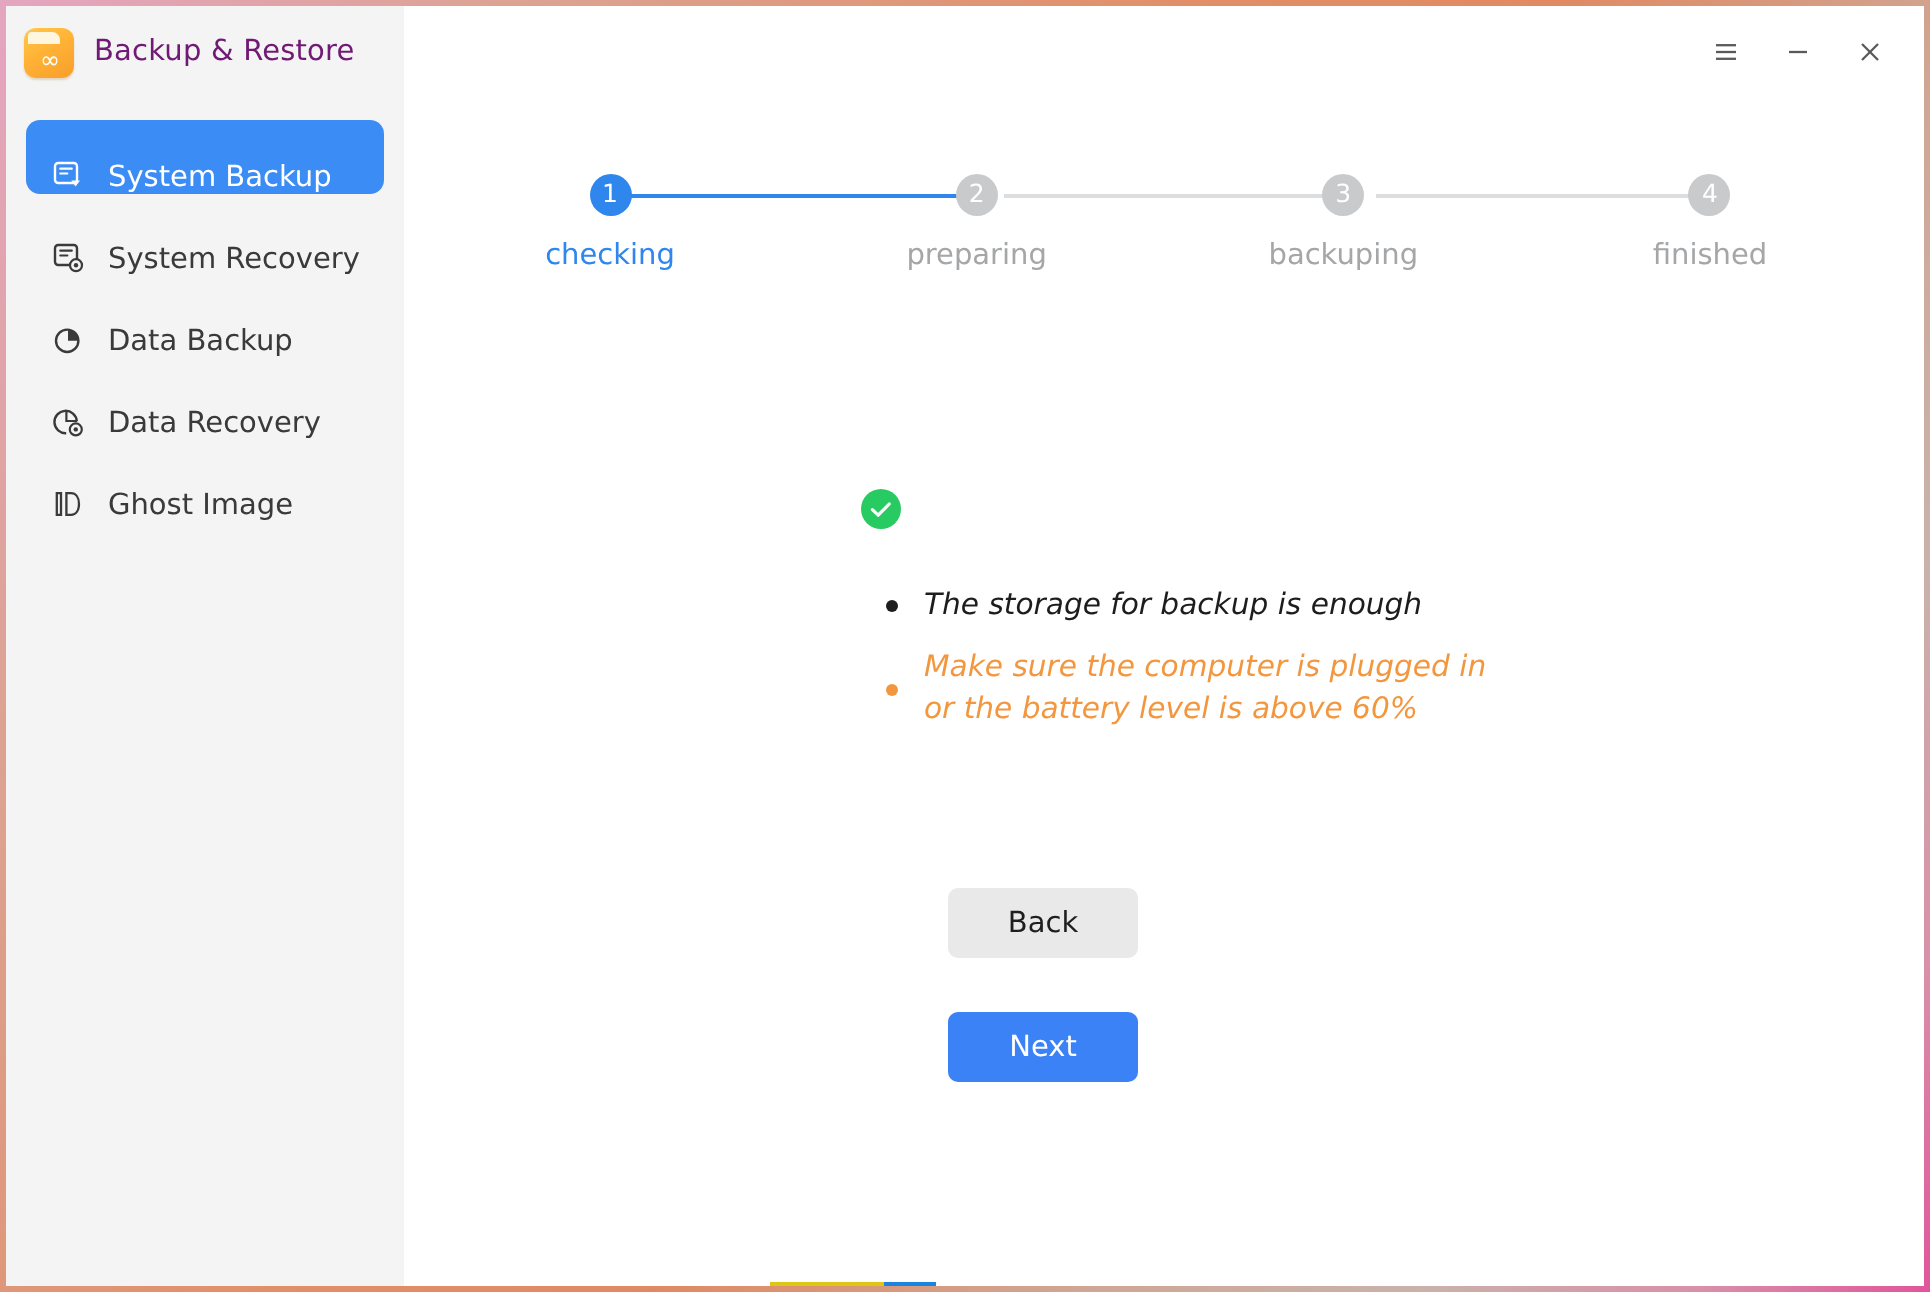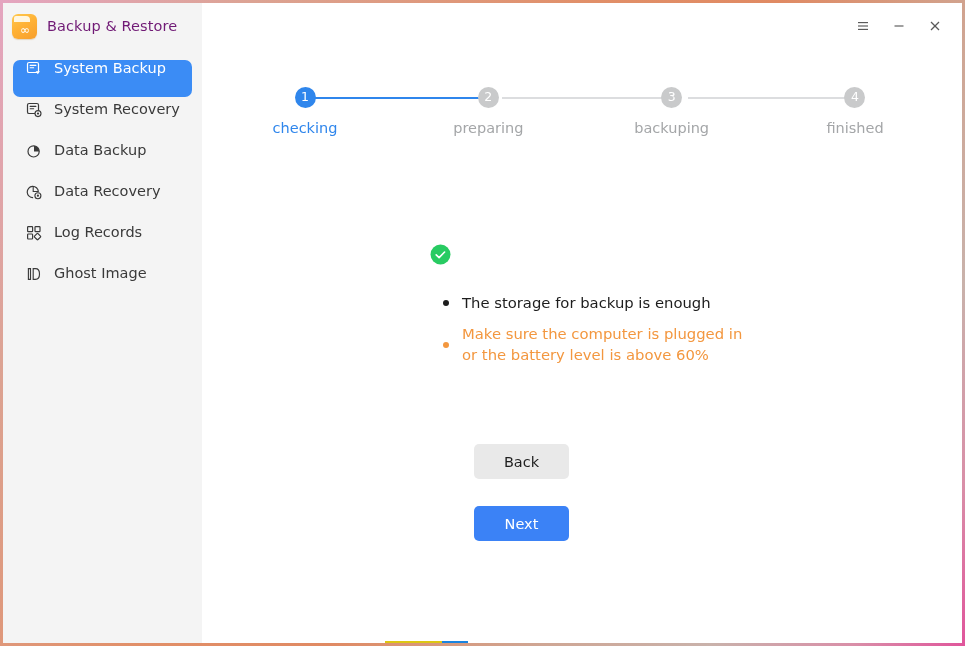--- a/index.html
+++ b/index.html
@@ -88,21 +88,21 @@
     color: #701a75;
     letter-spacing: 0.1px;
   }
 
   #nav-list {
     margin-top: 11px;
     padding: 0 10px;
   }
   .nav-item {
     display: flex;
-    align-items: flex-start;
+    align-items: flex-end;
     gap: 11px;
     height: 37px;
     border-radius: 7px;
     padding-left: 12px;
     box-sizing: border-box;
     color: #3a3a3a;
     font-size: 14.5px;
     margin-bottom: 4px;
     cursor: default;
     user-select: none;
@@ -229,20 +229,21 @@
     font-weight: bold;
     color: #262626;
     letter-spacing: -0.1px;
   }
   #result-list {
     margin: 12px;
     padding: 0;
     list-style: none;
     margin-top: 27px;
     margin-left: 13px;
+    font-style: italic;
   }
   .result-item {
     display: flex;
     align-items: flex-start;
     gap: 13px;
     font-size: 14.8px;
     line-height: 21.5px;
     margin-bottom: 9px;
   }
   .result-item .dot {
@@ -371,31 +372,20 @@
             <svg width="18" height="18" viewBox="0 0 18 18" fill="none">
               <path d="M13.4 8.6A5.6 5.6 0 1 0 8.1 14.6" stroke="#3a3a3a" stroke-width="1.2" fill="none"></path>
               <path d="M8.2 3.1v5.4h5.4" stroke="#3a3a3a" stroke-width="1.1" fill="none"></path>
               <circle cx="12.9" cy="12.7" r="3" fill="#f4f4f4" stroke="#3a3a3a" stroke-width="1.1"></circle>
               <circle cx="12.9" cy="12.7" r="1.1" fill="#3a3a3a"></circle>
             </svg>
           </span>
           <span>Data Recovery</span>
         </div>
 
-        <div class="nav-item">
-          <span class="nav-icon">
-            <svg width="18" height="18" viewBox="0 0 18 18" fill="none">
-              <rect x="2.6" y="2.6" width="5" height="5" rx="0.7" stroke="#3a3a3a" stroke-width="1.2"></rect>
-              <rect x="10" y="2.6" width="5" height="5" rx="0.7" stroke="#3a3a3a" stroke-width="1.2"></rect>
-              <rect x="2.6" y="10" width="5" height="5" rx="0.7" stroke="#3a3a3a" stroke-width="1.2"></rect>
-              <rect x="10.1" y="10.1" width="4.9" height="4.9" rx="0.7" stroke="#3a3a3a" stroke-width="1.2" transform="rotate(45 12.5 12.5)"></rect>
-            </svg>
-          </span>
-          <span>Log Records</span>
-        </div>
 
         <div class="nav-item">
           <span class="nav-icon">
             <svg width="18" height="18" viewBox="0 0 18 18" fill="none">
               <path d="M3.4 3.6h2.1v10.8H3.4z" stroke="#3a3a3a" stroke-width="1.15" fill="none"></path>
               <path d="M8.2 3.6h2.3c2.4 0 4 2.1 4 5.4s-1.6 5.4-4 5.4H8.2z" stroke="#3a3a3a" stroke-width="1.15" fill="none"></path>
             </svg>
           </span>
           <span>Ghost Image</span>
         </div>

